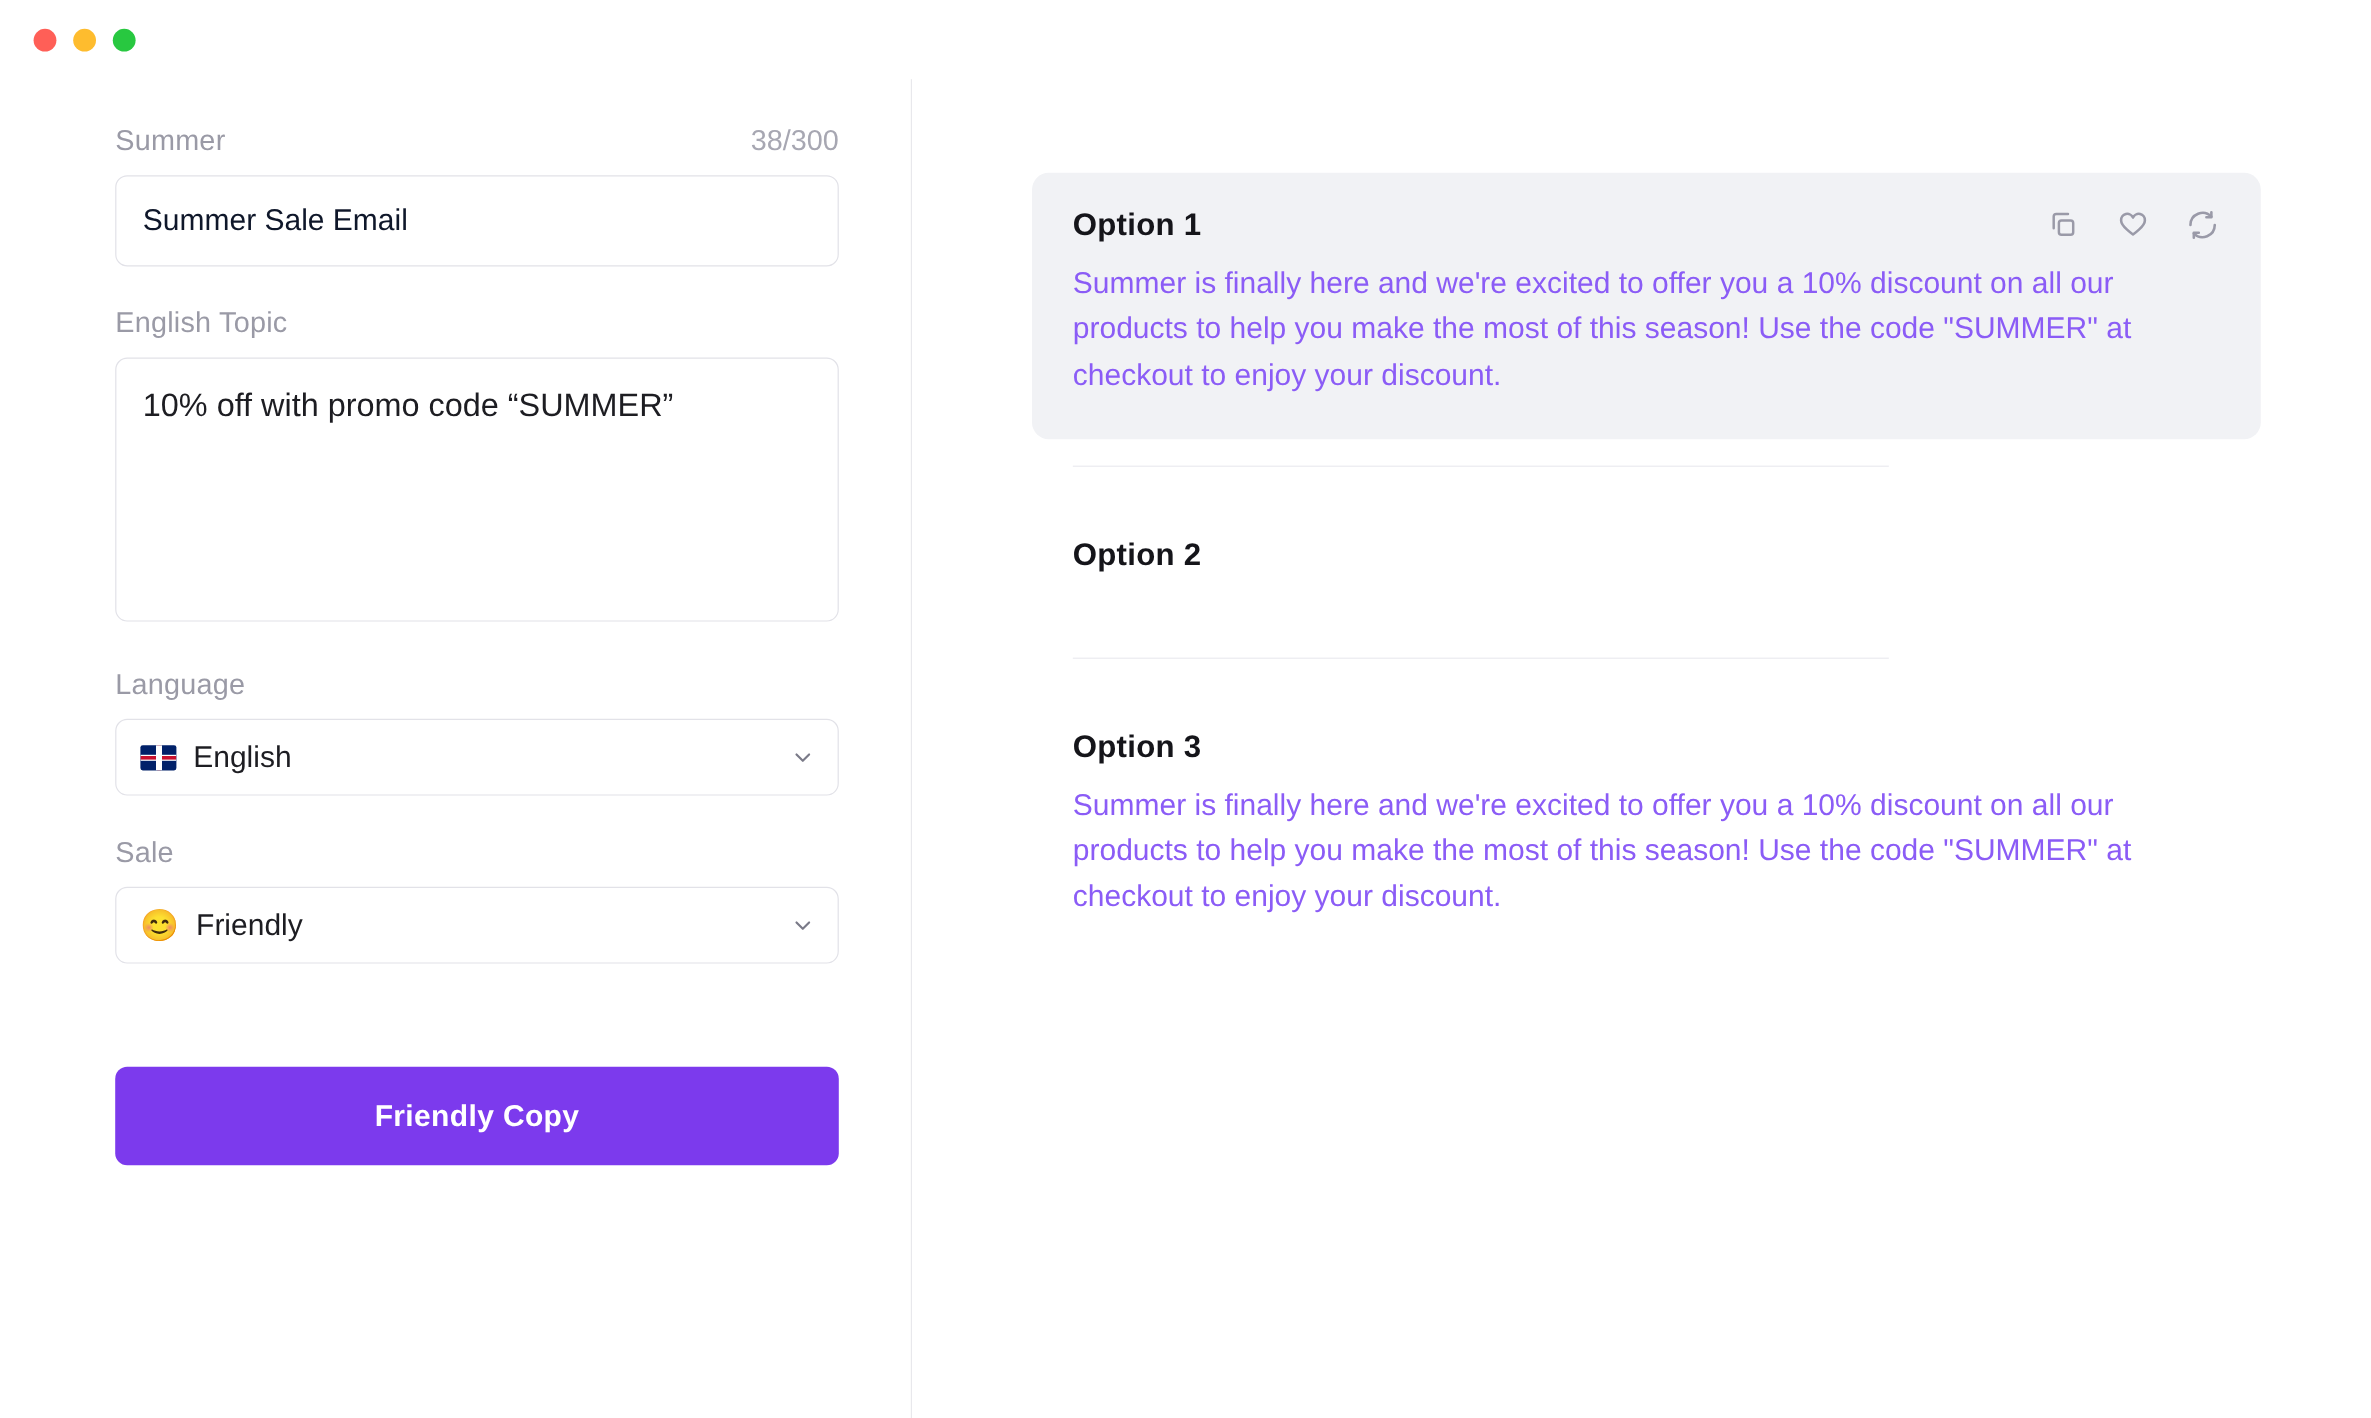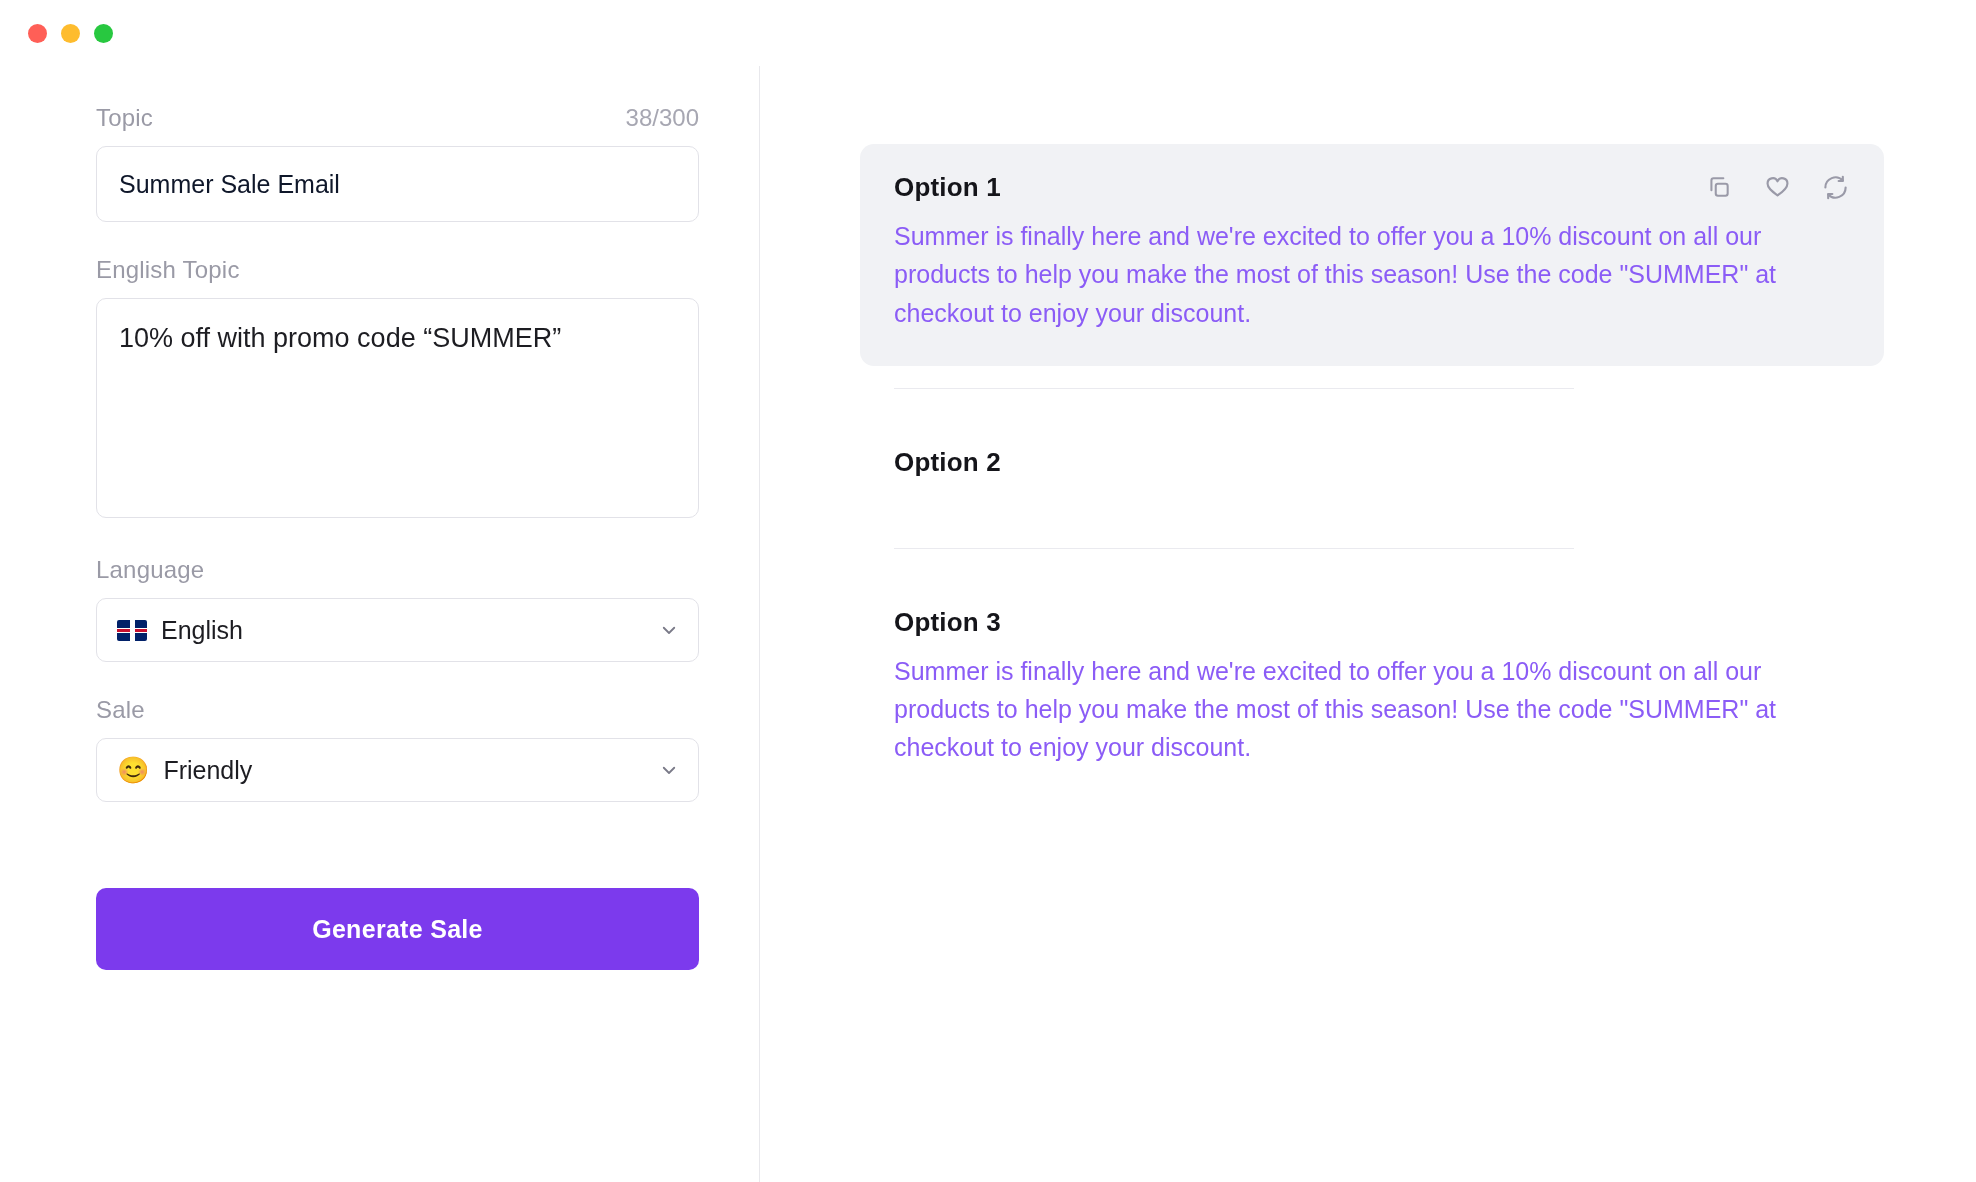--- a/index.html
+++ b/index.html
@@ -233,21 +233,21 @@
       <span class="dot green"></span>
     </div>
   </div>
 
   <div class="content">
 
     <div class="left-pane">
 
       <div class="field">
         <div class="field-head">
-          <span class="field-label">Topic</span>
+          <span class="field-label">Summer</span>
           <span class="char-count">38/300</span>
         </div>
         <input class="text-input" type="text" value="Summer Sale Email" style="">
       </div>
 
       <div class="field">
         <div class="field-head">
           <span class="field-label">English Topic</span>
         </div>
         <textarea class="textarea" style="">10% off with promo code “SUMMER”</textarea>
@@ -279,21 +279,21 @@
           <span class="select-emoji">😊</span>
           <span class="select-value">Friendly</span>
           <span class="chev">
             <svg viewBox="0 0 24 24" width="18" height="18" fill="none" stroke="#7a7a88" stroke-width="2.4" stroke-linecap="round" stroke-linejoin="round">
                 <polyline points="5 9 12 16 19 9"></polyline>
               </svg>
           </span>
         </div>
       </div>
 
-      <button class="generate-btn">Generate Sale</button>
+      <button class="generate-btn">Friendly Copy</button>
     </div>
 
     <div class="right-pane">
 
       <div class="option-card highlight">
         <div class="option-head">
           <span class="option-title">Option 1</span>
           <span class="option-actions">
             <span class="icon-btn">
               <svg viewBox="0 0 24 24" width="26" height="26" fill="none" stroke="currentColor" stroke-width="1.9" stroke-linecap="round" stroke-linejoin="round">

